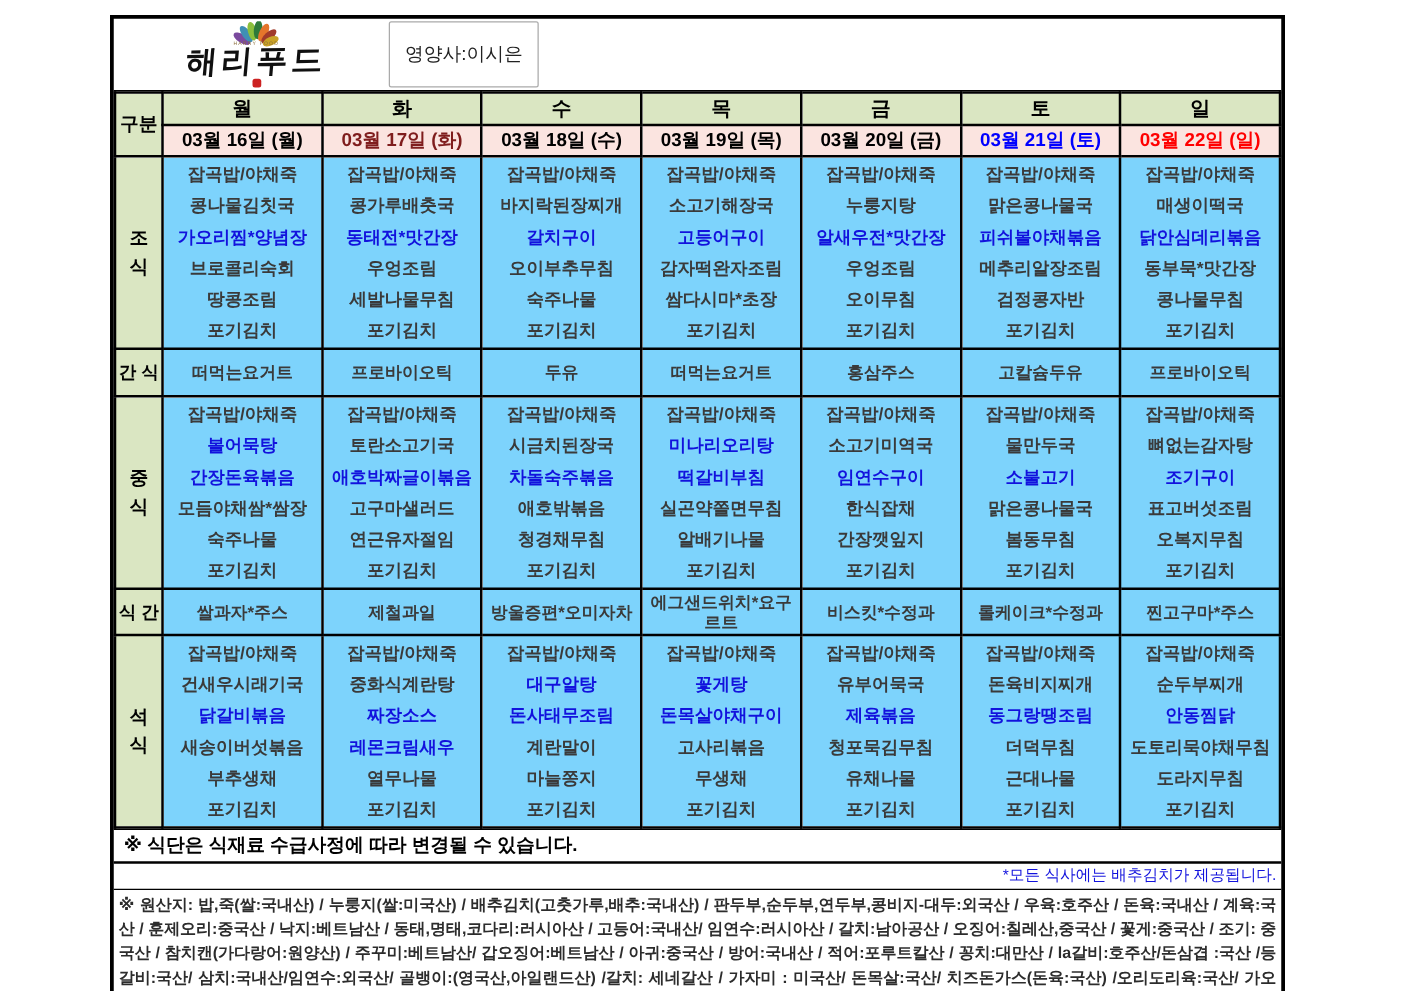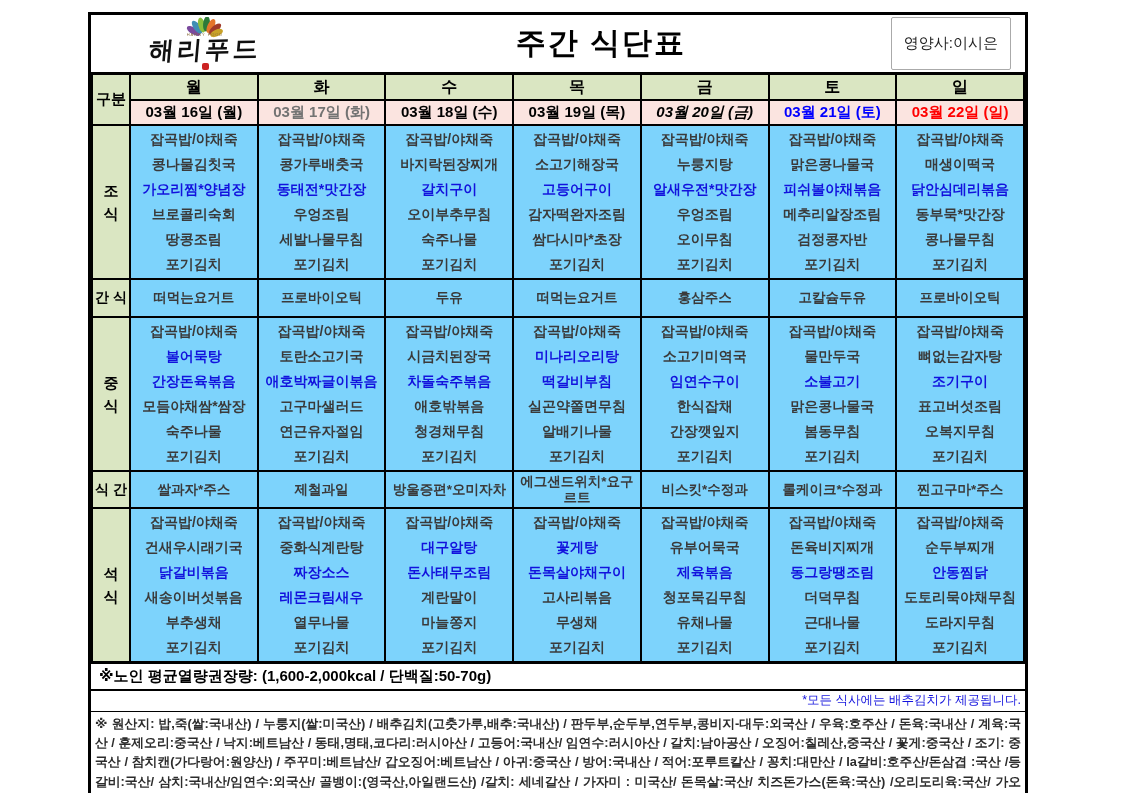--- a/index.html
+++ b/index.html
@@ -55,21 +55,20 @@
             <ellipse cx="0" cy="-17" rx="4" ry="9" transform="rotate(6)" fill="#2d7a3a"></ellipse>
             <ellipse cx="0" cy="-16" rx="4" ry="9" transform="rotate(26)" fill="#e4752b"></ellipse>
             <ellipse cx="0" cy="-16" rx="4" ry="9" transform="rotate(48)" fill="#a03a2a"></ellipse>
             <ellipse cx="0" cy="-15" rx="4" ry="8" transform="rotate(66)" fill="#c9a227"></ellipse>
           </g>
         </svg>
         <div class="logo-sub">HARRY FOOD</div>
         <div class="logo-text">해리푸드</div>
         <div class="logo-seal"></div>
       </div>
-      <div class="title">주간 식단표</div>
       <div class="nutri-box">영양사:이시은</div>
     </div>
 
     <table id="menu-table">
       <colgroup>
         <col style="width:38px">
         <col>
           <col>
           <col>
           <col>
@@ -83,24 +82,24 @@
             <th class="day-cell">월</th>
             <th class="day-cell">화</th>
             <th class="day-cell">수</th>
             <th class="day-cell">목</th>
             <th class="day-cell">금</th>
             <th class="day-cell">토</th>
             <th class="day-cell">일</th>
           </tr>
           <tr>
             <th class="date-cell" style="color: rgb(0, 0, 0);">03월 16일 (월)</th>
-            <th class="date-cell" style="color: #737373;">03월 17일 (화)</th>
+            <th class="date-cell" style="color: #7f1d1d;">03월 17일 (화)</th>
             <th class="date-cell" style="color: rgb(0, 0, 0);">03월 18일 (수)</th>
             <th class="date-cell" style="color: rgb(0, 0, 0);">03월 19일 (목)</th>
-            <th class="date-cell" style="color: rgb(0, 0, 0); font-style: italic;">03월 20일 (금)</th>
+            <th class="date-cell" style="color: rgb(0, 0, 0);">03월 20일 (금)</th>
             <th class="date-cell" style="color: rgb(0, 0, 255);">03월 21일 (토)</th>
             <th class="date-cell" style="color: rgb(255, 0, 0);">03월 22일 (일)</th>
           </tr>
         </thead>
         <tbody>
           <tr class="breakfast">
             <th class="label-cell vertical">조<br>식</th>
             <td class="menu-cell">
               <div class="menu-item">잡곡밥/야채죽</div>
               <div class="menu-item">콩나물김칫국</div>
@@ -321,19 +320,19 @@
               <div class="menu-item hl">안동찜닭</div>
               <div class="menu-item">도토리묵야채무침</div>
               <div class="menu-item">도라지무침</div>
               <div class="menu-item">포기김치</div>
             </td>
           </tr>
         </tbody>
       </table>
 
     <div class="notice-row">
-      <span>※노인 평균열량권장량: (1,600-2,000kcal / 단백질:50-70g)</span>
+      <span>※ 식단은 식재료 수급사정에 따라 변경될 수 있습니다.</span>
     </div>
     <div class="kimchi-row">*모든 식사에는 배추김치가 제공됩니다.</div>
     <div class="origin-row">※ 원산지: 밥,죽(쌀:국내산) / 누룽지(쌀:미국산) / 배추김치(고춧가루,배추:국내산) / 판두부,순두부,연두부,콩비지-대두:외국산 / 우육:호주산 / 돈육:국내산 / 계육:국산 / 훈제오리:중국산 / 낙지:베트남산 / 동태,명태,코다리:러시아산 / 고등어:국내산/ 임연수:러시아산 / 갈치:남아공산 / 오징어:칠레산,중국산 / 꽃게:중국산 / 조기: 중국산 / 참치캔(가다랑어:원양산) / 주꾸미:베트남산/ 갑오징어:베트남산 / 아귀:중국산 / 방어:국내산 / 적어:포루트칼산 / 꽁치:대만산 / la갈비:호주산/돈삼겹 :국산 /등갈비:국산/ 삼치:국내산/임연수:외국산/ 골뱅이:(영국산,아일랜드산) /갈치: 세네갈산 / 가자미 : 미국산/ 돈목살:국산/ 치즈돈가스(돈육:국산) /오리도리육:국산/ 가오리:수리남산/ 차돌박이:국내산/고등어:국내산</div>
 
   </div>
 </div>
 
 </body></html>

